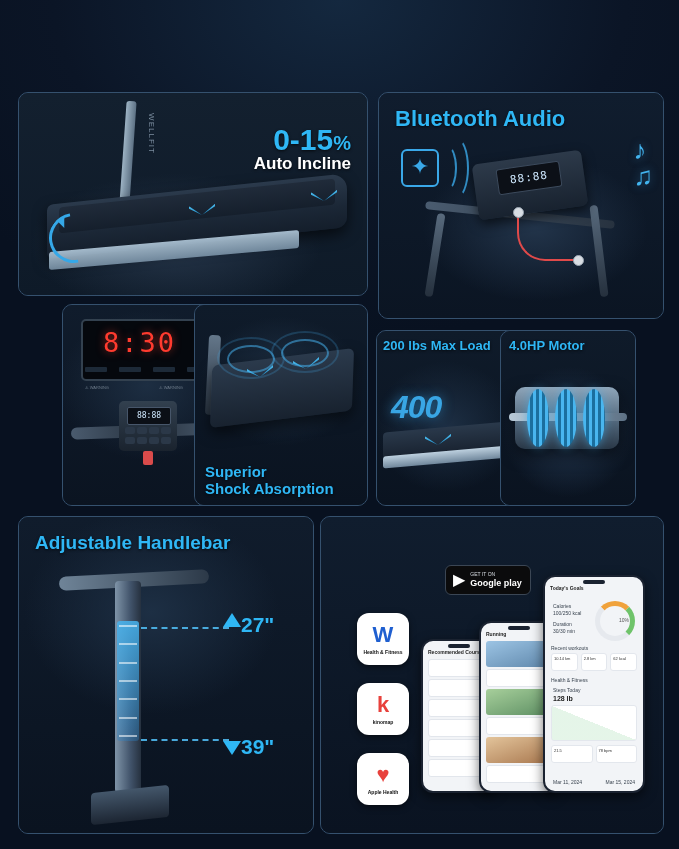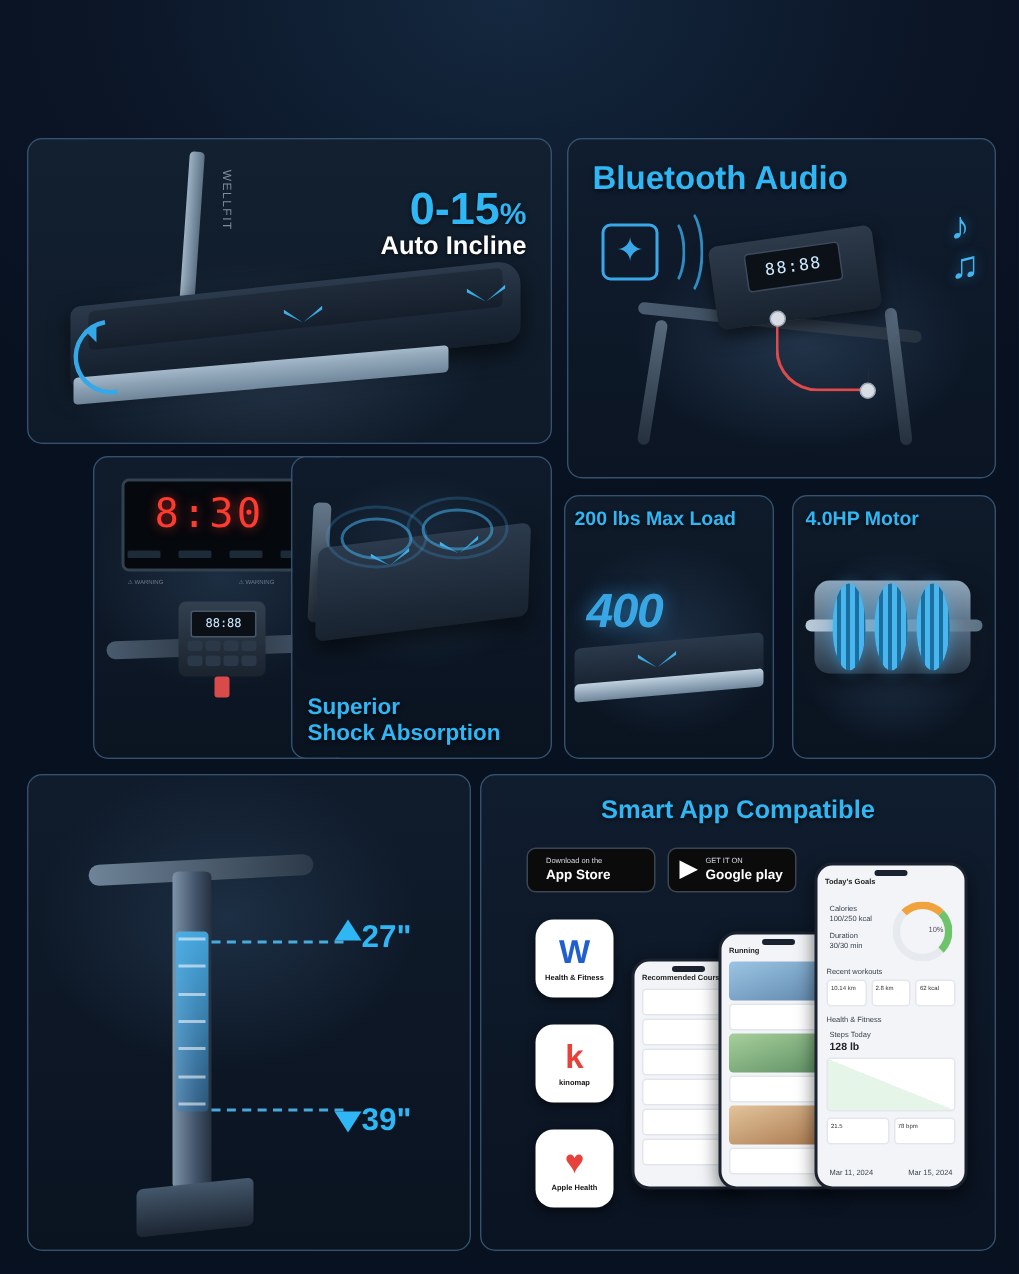--- a/index.html
+++ b/index.html
@@ -318,21 +318,21 @@
   .load-400 {
     position: absolute; left: 14px; top: 58px;
     font-size: 32px; font-weight: bold; font-style: italic;
     color: rgba(60,175,240,.92);
     text-shadow: 0 0 12px rgba(50,160,230,.6);
     letter-spacing: -1px;
   }
   #load-title { left: 6px; top: 8px; font-size: 13px; width: 128px; }
 
   
-  #card-motor { left: 528px; top: 330px; width: 134px; height: 174px; }
+  #card-motor { left: 500px; top: 330px; width: 134px; height: 174px; }
   .motor-photo {
     position: absolute; inset: 0;
     background:
       radial-gradient(ellipse 65% 50% at 50% 58%, #233750 0%, rgba(12,22,36,0) 75%),
       linear-gradient(180deg, #0f1b2a 0%, #0a1320 100%);
   }
   .motor-body {
     position: absolute; left: 14px; top: 56px; width: 104px; height: 62px;
     background: linear-gradient(180deg, #8fa6ba 0%, #4d6276 60%, #2a3847 100%);
     border-radius: 10px;
@@ -606,33 +606,26 @@
           <i></i>
         </div>
       <div class="hb-foot"></div>
       <div class="dash" style="left:122px;top:110px;width:88px"></div>
       <div class="dash" style="left:122px;top:222px;width:88px"></div>
       <div class="arrow-up" style="left:204px;top:96px"></div>
       <div class="arrow-down" style="left:204px;top:224px"></div>
       <div class="measure" style="left:222px;top:96px">27"</div>
       <div class="measure" style="left:222px;top:218px">39"</div>
     </div>
+    <div class="cap" id="hb-title">Adjustable Handlebar</div>
   </div>
 
   <div class="card" id="card-app">
     <div class="app-bg"></div>
-    <div class="cap" id="app-title">Smart App Compatible</div>
-
-    <div class="store-btn" id="btn-appstore">
-      <span class="glyph"></span>
-      <span class="txt">
-        <span class="l1">Download on the</span>
-        <span class="l2">App Store</span>
-      </span>
-    </div>
+
 
     <div class="store-btn" id="btn-googleplay">
       <span class="glyph">▶</span>
       <span class="txt">
         <span class="l1">GET IT ON</span>
         <span class="l2">Google play</span>
       </span>
     </div>
 
     <div class="app-tile" id="tile-wellfit">

